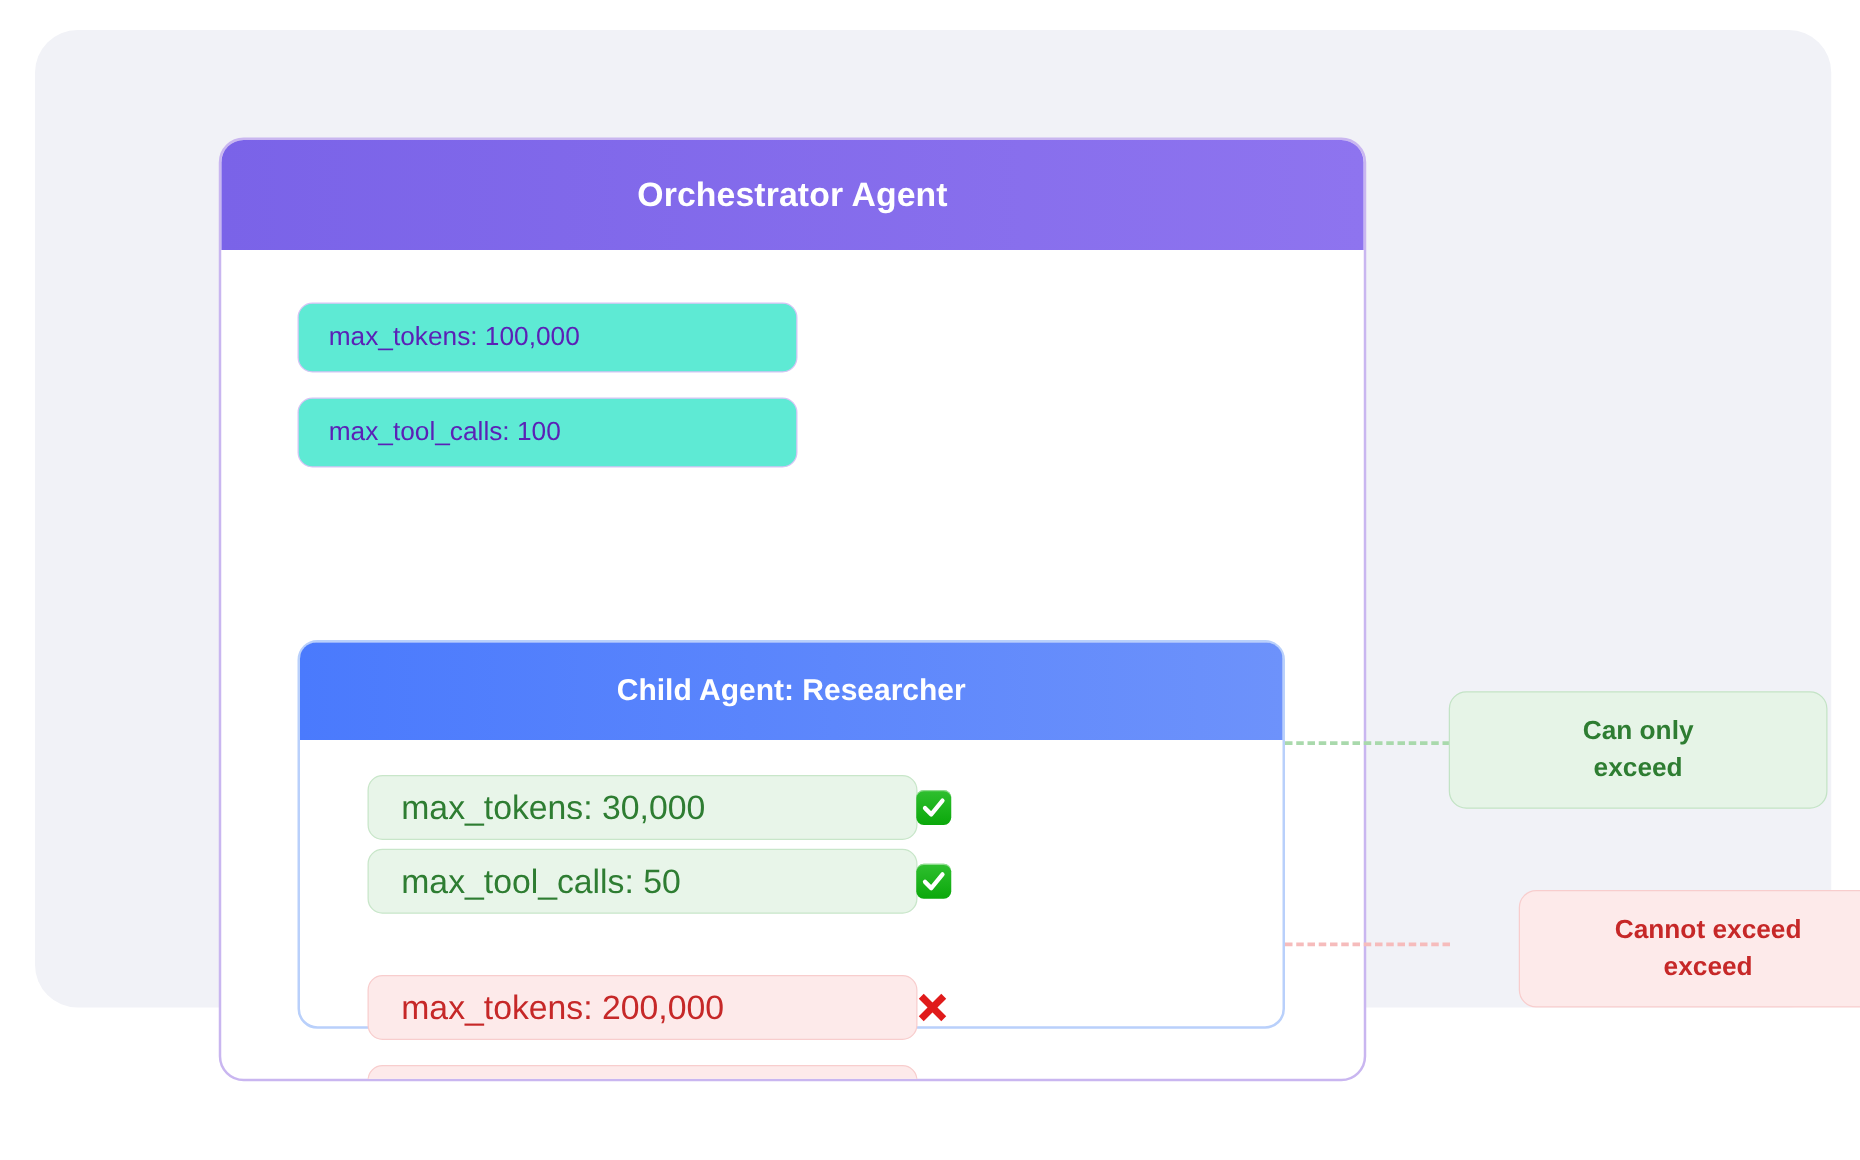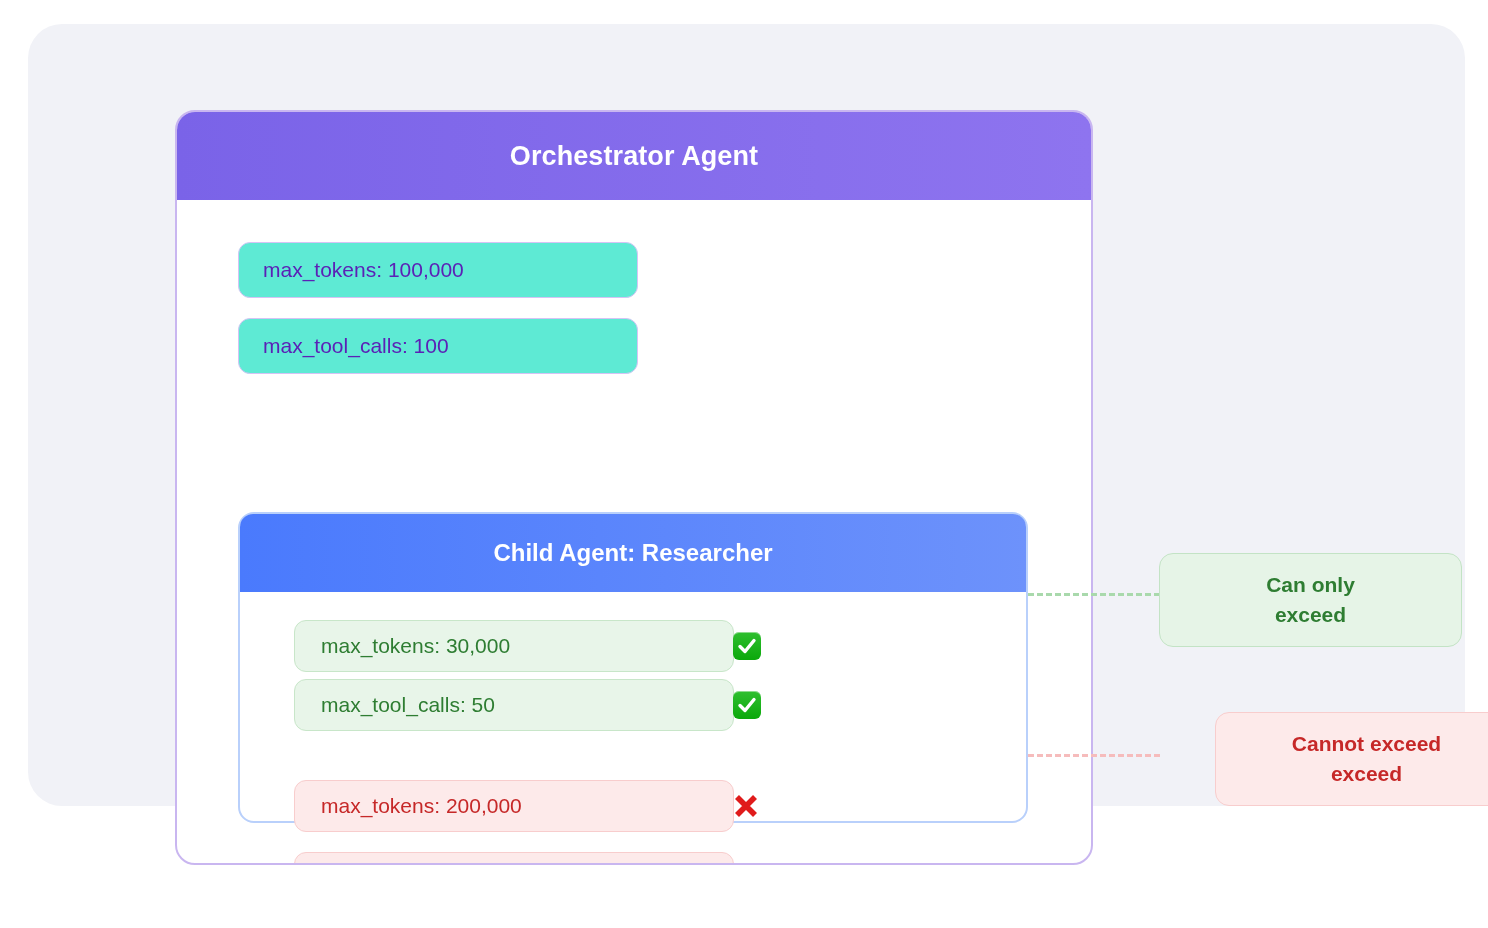--- a/index.html
+++ b/index.html
@@ -112,21 +112,21 @@
     left: 54px;
     width: 440px;
     height: 52px;
     border-radius: 12px;
     box-sizing: border-box;
     display: flex;
     align-items: center;
   }
   .child-row .ctext {
     margin-left: 26px;
-    font-size: 21px;
+    font-size: 27px;
     font-weight: 500;
   }
   .child-row .mark {
     position: absolute;
     right: -28px;
     display: flex;
     align-items: center;
     justify-content: center;
   }
 

